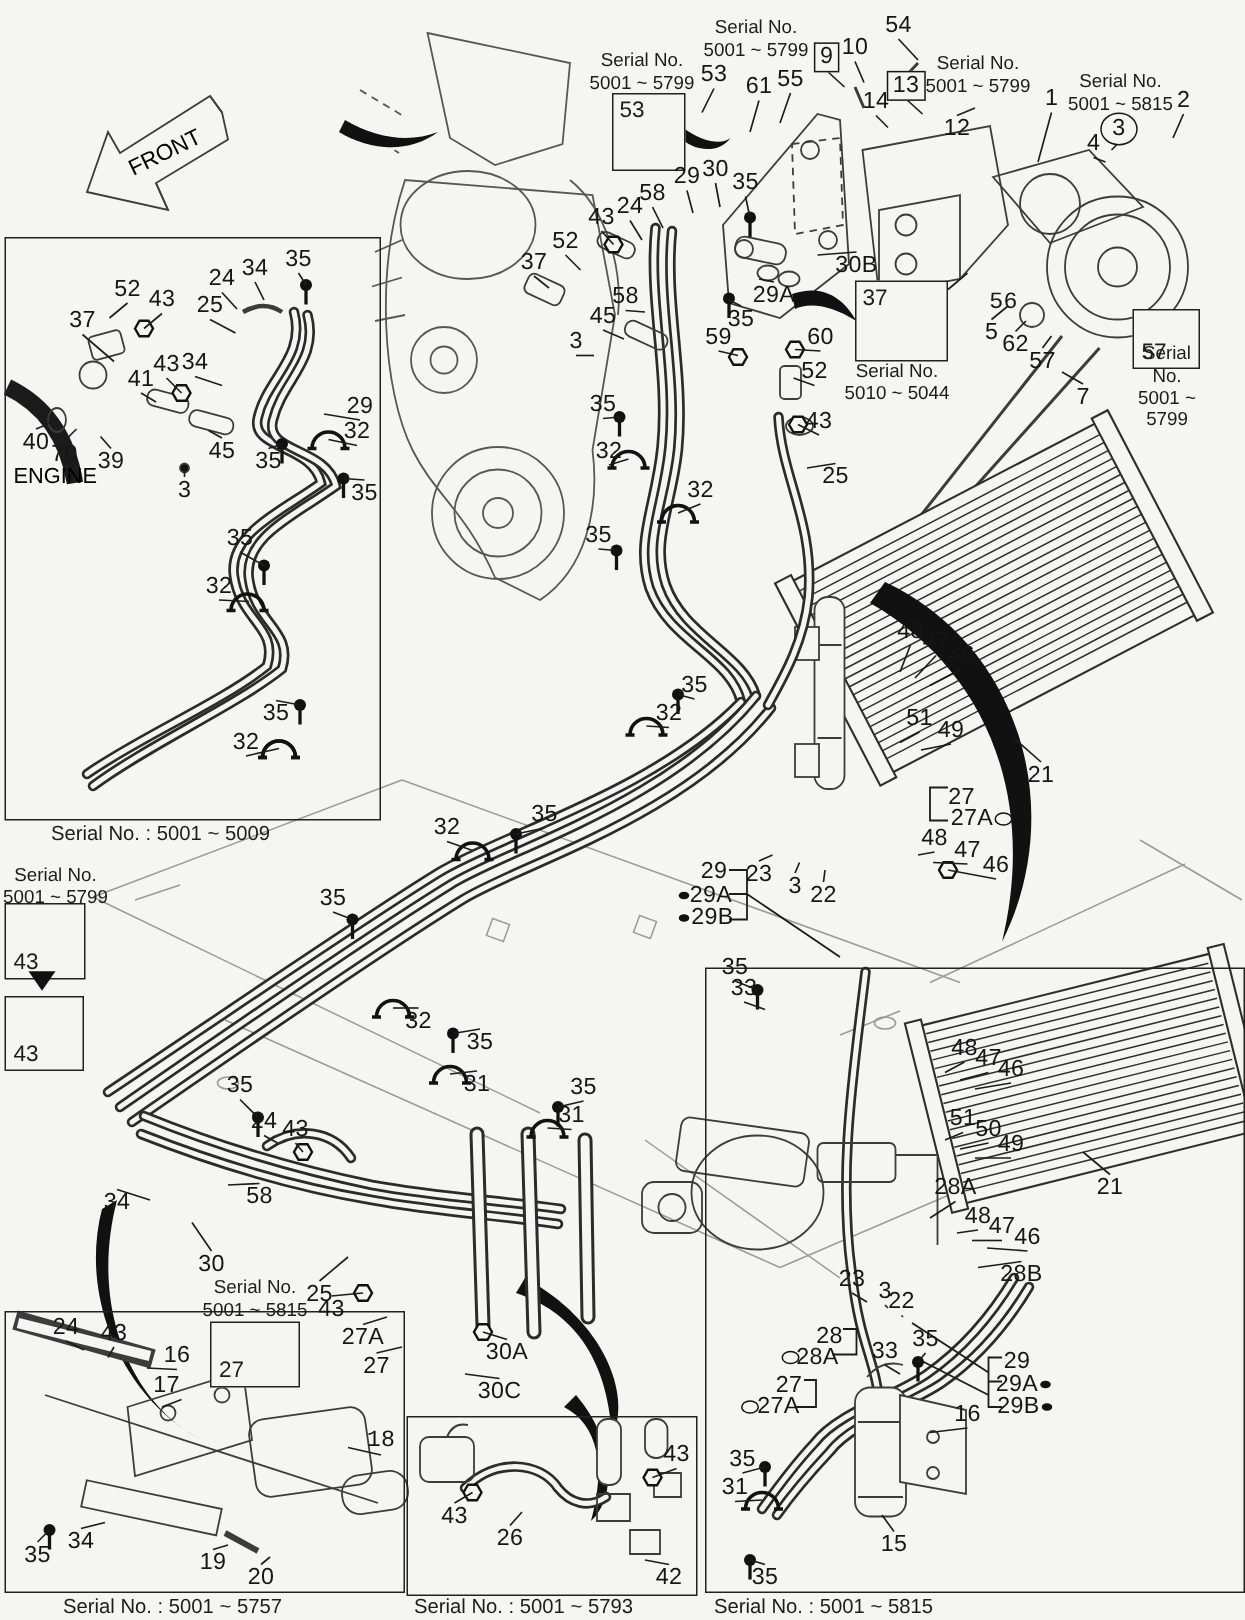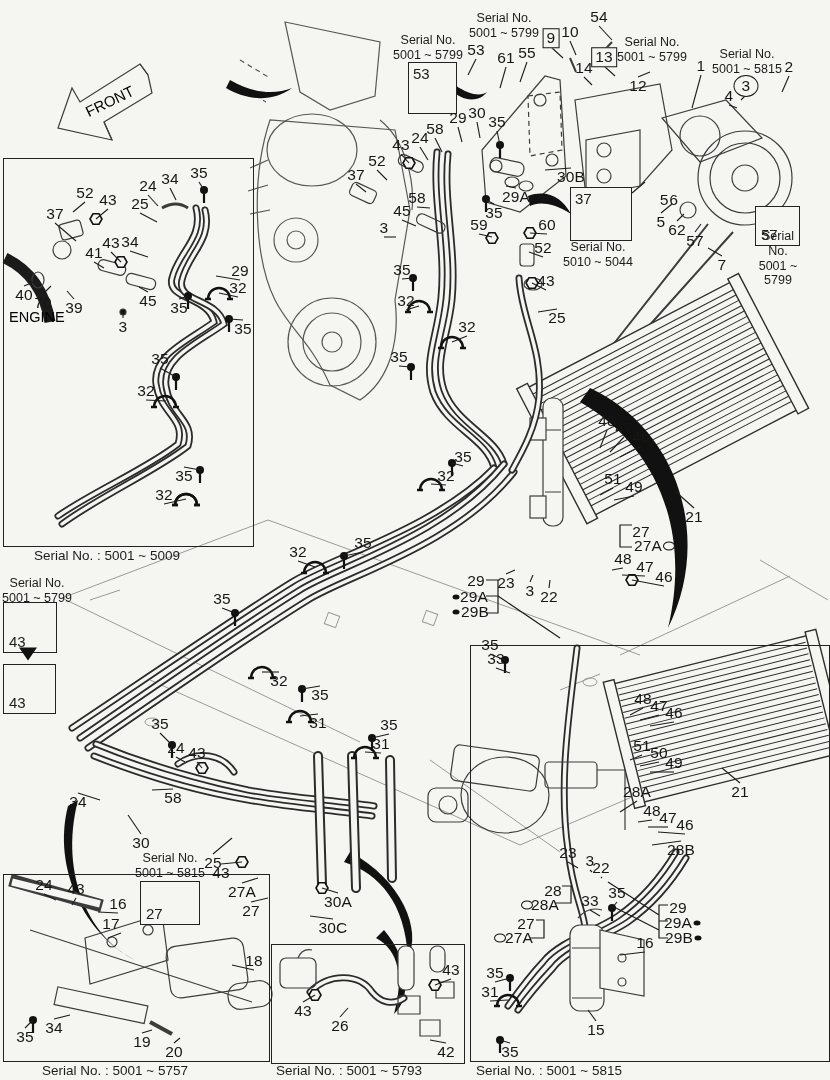--- a/index.html
+++ b/index.html
@@ -559,21 +559,21 @@
       <div class="callout" style="left: 213px; top: 863px;">25</div>
       <div class="callout" style="left: 221px; top: 873px;">43</div>
       <div class="callout" style="left: 242px; top: 892px;">27A</div>
       <div class="callout" style="left: 251px; top: 911px;">27</div>
       <div class="callout" style="left: 338px; top: 902px;">30A</div>
       <div class="callout" style="left: 333px; top: 928px;">30C</div>
       <div class="callout" style="left: 44px; top: 885px;">24</div>
       <div class="callout" style="left: 76px; top: 889px;">43</div>
       <div class="callout" style="left: 118px; top: 904px;">16</div>
       <div class="callout" style="left: 111px; top: 924px;">17</div>
-      <div class="callout" style="left: 254px; top: 961px;">18</div>
+      <div class="callout" style="left: 254px; top: 961px; font-family: Liberation Mono, monospace;">18</div>
       <div class="callout" style="left: 25px; top: 1037px;">35</div>
       <div class="callout" style="left: 54px; top: 1028px;">34</div>
       <div class="callout" style="left: 142px; top: 1042px;">19</div>
       <div class="callout" style="left: 174px; top: 1052px;">20</div>
       <div class="callout" style="left: 303px; top: 1011px;">43</div>
       <div class="callout" style="left: 340px; top: 1026px;">26</div>
       <div class="callout" style="left: 451px; top: 970px;">43</div>
       <div class="callout" style="left: 446px; top: 1052px;">42</div>
       <div class="callout" style="left: 607px; top: 421px;">48</div>
       <div class="callout" style="left: 624px; top: 428px;">47</div>

